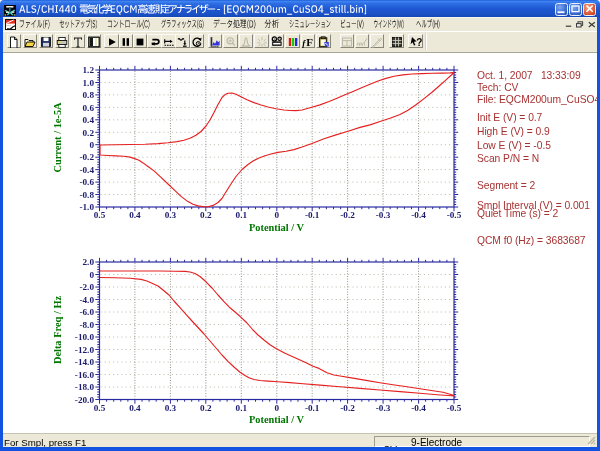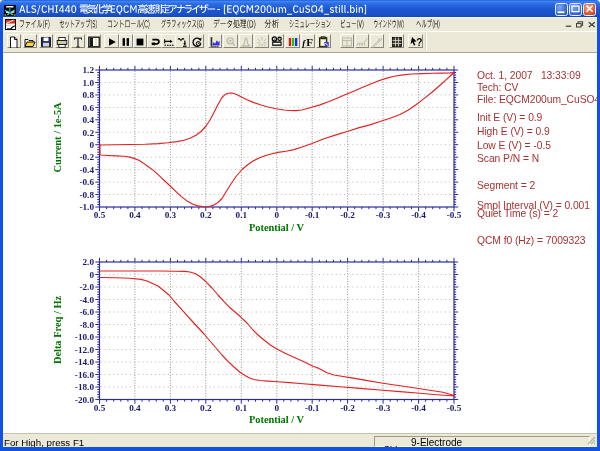--- a/index.html
+++ b/index.html
@@ -176,31 +176,31 @@
     <div class="tb" style="left:408px"><svg width="12" height="12" viewBox="0 0 12 12" style="margin:0.5px">
         <path d="M2 1l4.6 4.4-2.7.3 1.5 3.2-1.4.6-1.4-3.2-2 2z" fill="#000"></path>
         <text x="6.2" y="9.8" font-family="Liberation Sans" font-size="10" font-weight="bold" fill="#000">?</text>
       </svg></div>
 <div id="tbend"></div>
 <div id="client"></div>
 <div id="redblock">
       <div class="rl" style="top:69.5px">Oct. 1, 2007&nbsp;&nbsp;&nbsp;13:33:09</div>
       <div class="rl" style="top:81.7px">Tech: CV</div>
       <div class="rl" style="top:93.9px">File: EQCM200um_CuSO4_still.b</div>
-      <div class="rl" style="top:112.4px">Init E (V) = 0.9</div>
+      <div class="rl" style="top:112.4px">Init E (V) = 0.7</div>
       <div class="rl" style="top:126.0px">High E (V) = 0.9</div>
       <div class="rl" style="top:139.6px">Low E (V) = -0.5</div>
       <div class="rl" style="top:153.2px">Scan P/N = N</div>
       <div class="rl" style="top:180.4px">Segment = 2</div>
       <div class="rl" style="top:200px">Smpl Interval (V) = 0.001</div>
       <div class="rl" style="top:207.6px">Quiet Time (s) = 2</div>
-      <div class="rl" style="top:234.8px">QCM f0 (Hz) = 7009323</div>
+      <div class="rl" style="top:234.8px">QCM f0 (Hz) = 3683687</div>
     </div>
 <div id="statusbar">
-      <span id="sbtext">For High, press F1</span>
+      <span id="sbtext">For Smpl, press F1</span>
       <div id="sbpanel">
         <span id="sbcv">CV</span>
         <span id="sbel">9-Electrode</span>
       </div>
     </div>
 <svg id="grip" width="9" height="9">
       <path d="M8 0v8H0z" fill="#ece9d8"></path>
       <path d="M8 1L1 8M8 4L4 8M8 7L7 8" stroke="#b8b5a5" stroke-width="1.2"></path>
     </svg>
 <div id="bl"></div>

